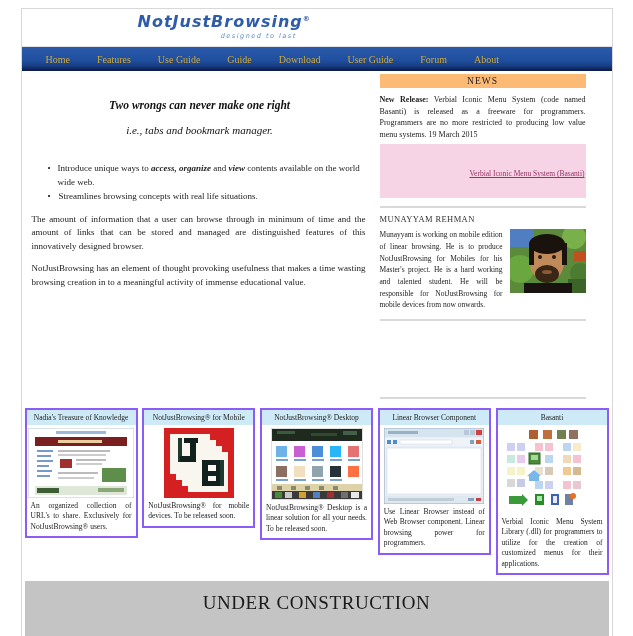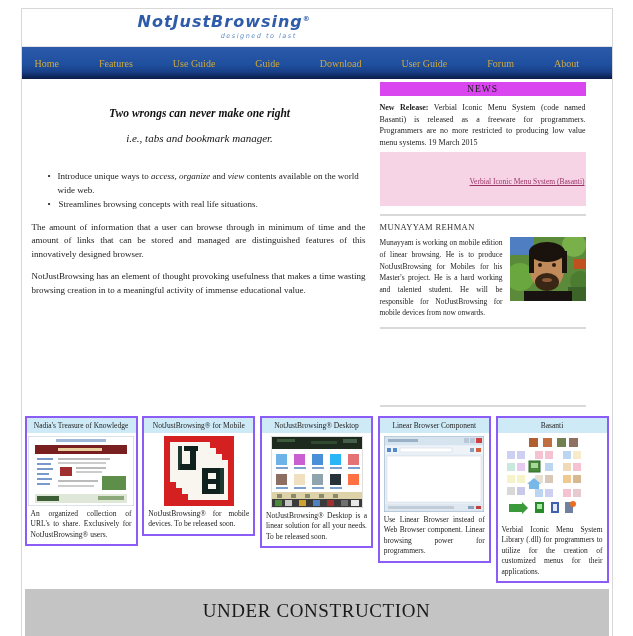--- a/index.html
+++ b/index.html
@@ -19,38 +19,38 @@
     font-size:16px; color:#2e5cab; letter-spacing:1px;
   }
   .logo-text sup { font-size:7px; }
   .tagline {
     font-family:"DejaVu Sans", sans-serif; font-style:italic; font-size:6.5px;
     color:#5b8ac2; text-align:right; padding-right:14px; letter-spacing:1.5px; margin-top:1px;
   }
 
   
   .navbar {
-    height:32px; display:flex; align-items:center; gap:40px; padding-left:13px;
+    height:24px; display:flex; align-items:center; gap:27px; padding-left:24px;
     background:linear-gradient(180deg,#2b5aa9 0%,#1f4f9f 55%,#183f86 78%,#0d2357 94%,#0a1c48 100%);
   }
   .nav-link { color:#cfa93d; font-size:10px; cursor:pointer; white-space:nowrap; }
 
   
   .main { display:flex; min-height:244px; }
   .col-left { width:356px; padding:14px 8px 0 10px; }
   .heading { text-align:center; font-size:11.5px; font-weight:bold; font-style:italic; margin-top:14px; color:#111; }
   .subheading { text-align:center; font-size:11px; font-style:italic; margin-top:13px; color:#111; }
   .bullets { margin-top:26px; font-size:9px; color:#222; }
   .bullet-row { display:flex; margin:1px 0 1px 16px; line-height:1.5; }
   .bullet-mark { width:11px; }
-  .em-bold { font-weight:normal; font-style:italic; }
+  .em-bold { font-weight:bold; font-style:italic; }
   .para { font-size:9px; text-align:justify; line-height:1.5; margin:9px 2px 0 0; color:#222; }
 
   .col-right { width:236px; padding:3px 26px 0 4px; }
-  .news-title { background:#d946ef; text-align:center; font-size:9.5px; letter-spacing:1px; padding:2px 0; color:#222; }
+  .news-title { background:#fdba74; text-align:center; font-size:9.5px; letter-spacing:1px; padding:2px 0; color:#222; }
   .news-body { font-size:8px; text-align:justify; line-height:1.45; margin-top:6px; color:#222; }
   .news-linkbar { background:#f7d3e6; text-align:right; padding:18px 1px; margin-top:4px; }
   .news-link { color:#993366; font-size:7.5px; text-decoration:underline; cursor:pointer; }
   .divider { border:none; border-top:2px solid #d9d9d9; margin:8px 0 6px; }
   .profile-name { font-size:8.5px; letter-spacing:0.4px; margin:2px 0 5px; color:#333; }
   .profile-row { display:flex; gap:7px; }
   .profile-text { font-size:7.5px; text-align:justify; line-height:1.55; width:128px; color:#222; }
   .profile-photo { flex:0 0 auto; }
   .right-spacer { height:62px; }
 

